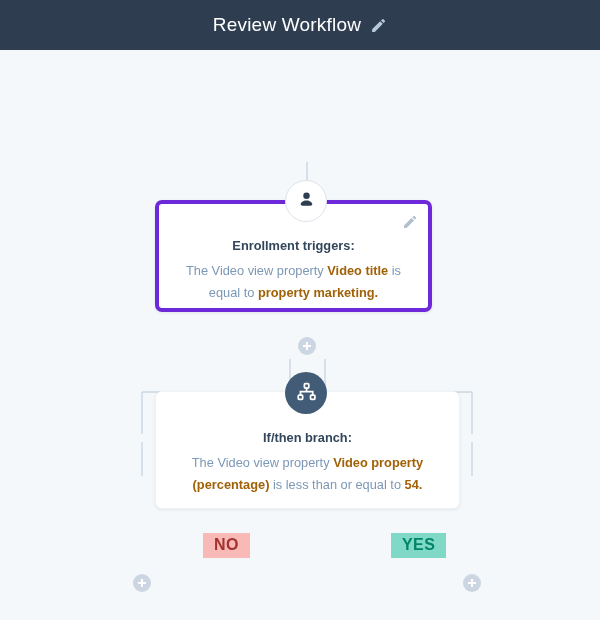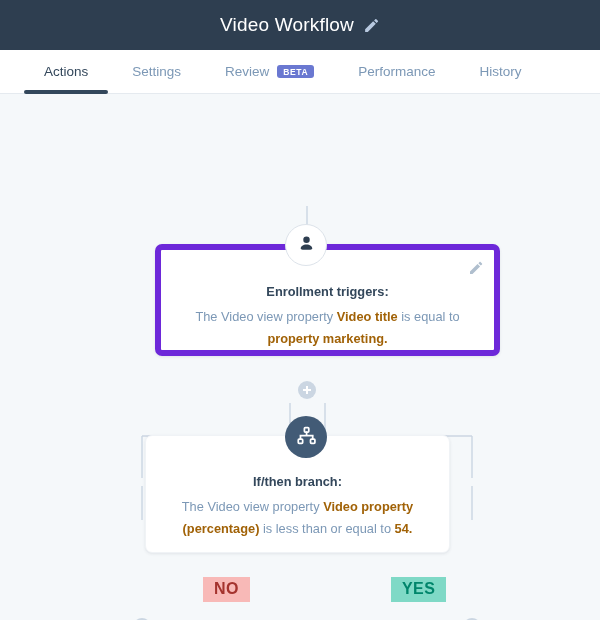--- a/index.html
+++ b/index.html
@@ -78,26 +78,26 @@
   
   .card {
     position: absolute;
     background: #ffffff;
     border-radius: 7px;
     box-shadow: 0 1px 3px rgba(45,62,80,.10);
     text-align: center;
   }
   .card.trigger {
     left: 155px; top: 150px;
-    width: 345px; height: 112px;
-    border: 6px solid #6d28d9;
+    width: 277px; height: 112px;
+    border: 4px solid #6d28d9;
     padding: 34px 26px 0;
   }
   .card.branch {
-    left: 145px; top: 341px;
+    left: 155px; top: 341px;
     width: 305px; height: 118px;
     border: 1px solid #f0f3f6;
     padding: 38px 26px 0;
   }
   .card-title {
     font-size: 12.8px;
     font-weight: bold;
     color: #33475b;
     margin-bottom: 7px;
   }
@@ -163,46 +163,28 @@
   }
   .blabel.no  { left: 203px; top: 483px; background: #f8b9b7; color: #a4332e; }
   .blabel.yes { left: 391px; top: 483px; background: #7fd9c6; color: #00856b; }
 </style>
 </head>
 <body>
 
 <div class="app">
 
   <div class="header">
-    <span class="header-title">Video Workflow</span>
+    <span class="header-title">Review Workflow</span>
     <span class="pencil-header">
       <svg viewBox="0 0 24 24" width="17" height="17" fill="#b8c9e0">
         <path d="M3 17.2V21h3.8L18.1 9.7l-3.8-3.8L3 17.2zM21 6.6c.4-.4.4-1 0-1.4l-2.2-2.2c-.4-.4-1-.4-1.4 0l-1.8 1.8 3.6 3.6L21 6.6z"></path>
       </svg>
     </span>
   </div>
 
-  <div class="tabbar">
-    <div class="tab active">
-      <span>Actions</span>
-    </div>
-    <div class="tab">
-      <span>Settings</span>
-    </div>
-    <div class="tab">
-      <span>Review</span>
-      <span class="badge-beta">BETA</span>
-    </div>
-    <div class="tab">
-      <span>Performance</span>
-    </div>
-    <div class="tab">
-      <span>History</span>
-    </div>
-  </div>
 
   <div class="canvas">
 
     <svg class="svg-lines" viewBox="0 0 600 526" preserveAspectRatio="none">
       <g stroke="#cbd6e2" stroke-width="1.4" fill="none">
 
         <line x1="307" y1="112" x2="307" y2="172"></line>
 
         <line x1="290" y1="309" x2="290" y2="342"></line>
         <line x1="325" y1="309" x2="325" y2="342"></line>

